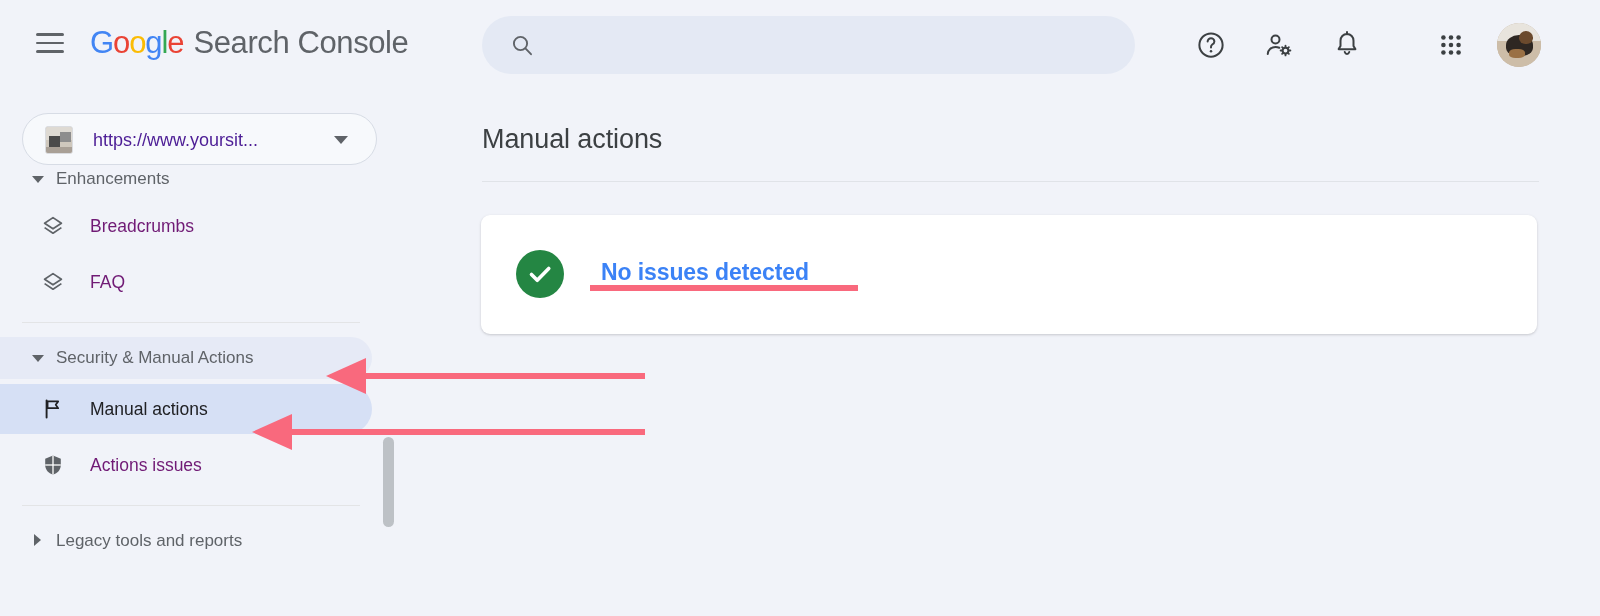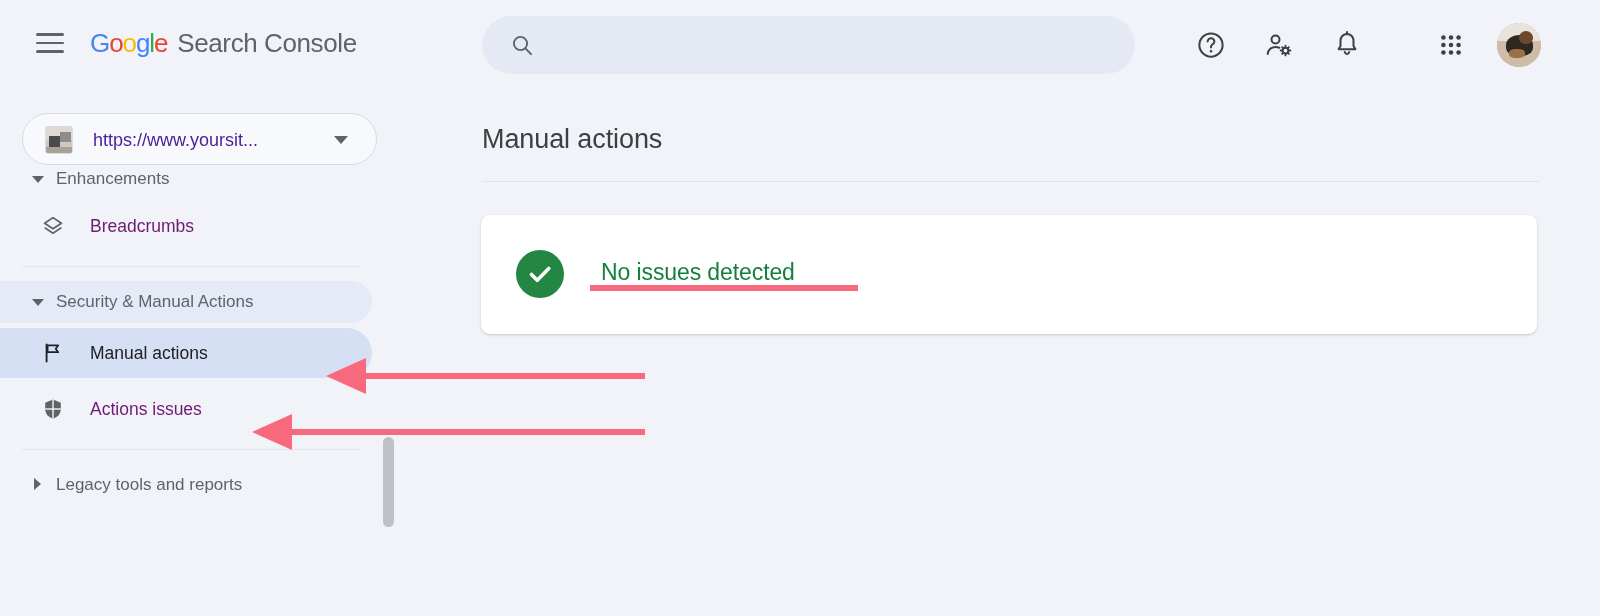--- a/index.html
+++ b/index.html
@@ -24,21 +24,21 @@
   }
   .hamburger span {
     display: block; width: 28px; height: 2.5px;
     background: #5f6368; border-radius: 2px;
     margin-bottom: 6px;
   }
   .hamburger span:last-child { margin-bottom: 0; }
 
   .brand {
     position: absolute; left: 90px; top: 21px;
-    font-size: 26px; letter-spacing: -0.4px;
+    font-size: 31px; letter-spacing: -0.4px;
     white-space: nowrap;
     line-height: 44px;
   }
   .brand .g-logo { font-weight: 400; letter-spacing: -1.1px; }
   .brand .c-blue   { color: #4285F4; }
   .brand .c-red    { color: #EA4335; }
   .brand .c-yellow { color: #FBBC05; }
   .brand .c-green  { color: #34A853; }
   .brand .product  { color: #5f6368; font-weight: 400; margin-left: 10px; }
 
@@ -230,22 +230,22 @@
   }
   .card .check-circle {
     position: absolute; left: 35px; top: 35px;
     width: 48px; height: 48px;
     border-radius: 50%;
     background: #248643;
     display: flex; align-items: center; justify-content: center;
   }
   .card .card-text {
     position: absolute; left: 120px; top: 40px;
-    font-size: 23px; color: #15803d;
-    font-weight: 400; letter-spacing: -0.1px;
+    font-size: 23px; color: #3b82f6;
+    font-weight: 700; letter-spacing: -0.1px;
     line-height: 34px; white-space: nowrap;
   }
 
   
   .anno {
     position: absolute; left: 0; top: 0;
     width: 1600px; height: 616px;
     pointer-events: none;
   }
 </style>
@@ -345,20 +345,30 @@
       <div class="item-pill"></div>
       <span class="item-icon">
         <svg width="24" height="24" viewBox="0 0 24 24">
           <path d="M12 3.6 3.6 9.2 12 14.8l8.4-5.6L12 3.6z" fill="none" stroke="#5f6368" stroke-width="1.7" stroke-linejoin="round"></path>
           <path d="M3.6 13.6 12 19.2l8.4-5.6" fill="none" stroke="#5f6368" stroke-width="1.7" stroke-linejoin="round"></path>
         </svg>
       </span>
       <span class="item-label">Breadcrumbs</span>
     </div>
 
+    <div class="nav-item">
+      <div class="item-pill"></div>
+      <span class="item-icon">
+        <svg width="24" height="24" viewBox="0 0 24 24">
+          <path d="M12 3.6 3.6 9.2 12 14.8l8.4-5.6L12 3.6z" fill="none" stroke="#5f6368" stroke-width="1.7" stroke-linejoin="round"></path>
+          <path d="M3.6 13.6 12 19.2l8.4-5.6" fill="none" stroke="#5f6368" stroke-width="1.7" stroke-linejoin="round"></path>
+        </svg>
+      </span>
+      <span class="item-label">FAQ</span>
+    </div>
 
     <div class="nav-divider"></div>
 
     <div class="nav-section hovered">
       <div class="sec-pill"></div>
       <div class="tri-down"></div>
       <div class="sec-label">Security &amp; Manual Actions</div>
     </div>
 
     <div class="nav-item selected">

